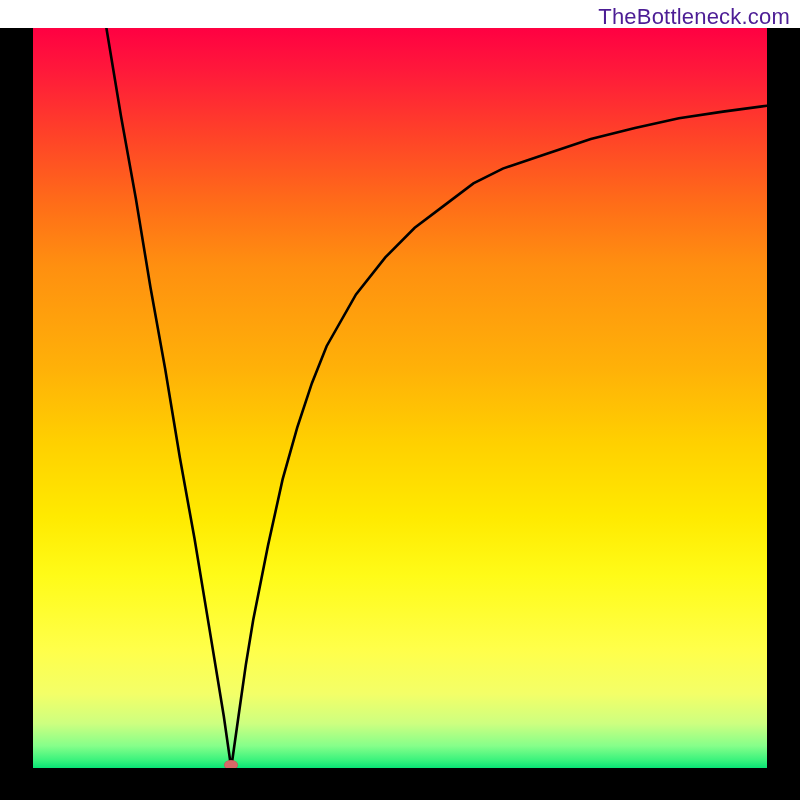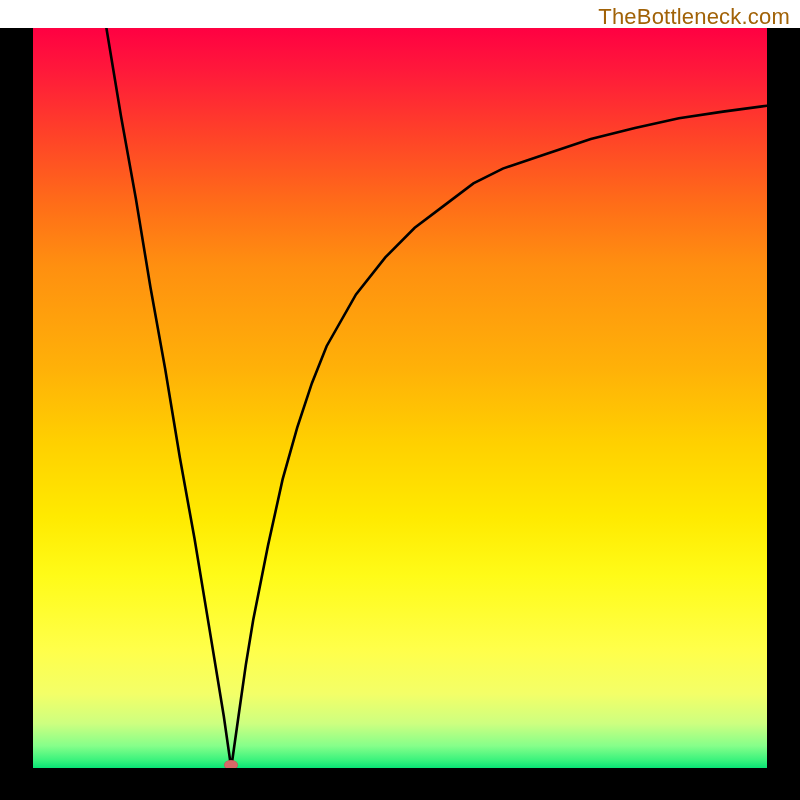--- a/index.html
+++ b/index.html
@@ -10,21 +10,21 @@
   }
   .wrapper {
     width: 800px;
     height: 800px;
     position: relative;
   }
   .attribution {
     position: absolute;
     top: 4px;
     right: 10px;
-    color: #a16207;
+    color: #4c1d95;
     font-size: 22px;
     letter-spacing: 0.2px;
     z-index: 10;
   }
   .outer-frame {
     position: absolute;
     left: 0;
     top: 28px;
     width: 800px;
     height: 772px;

